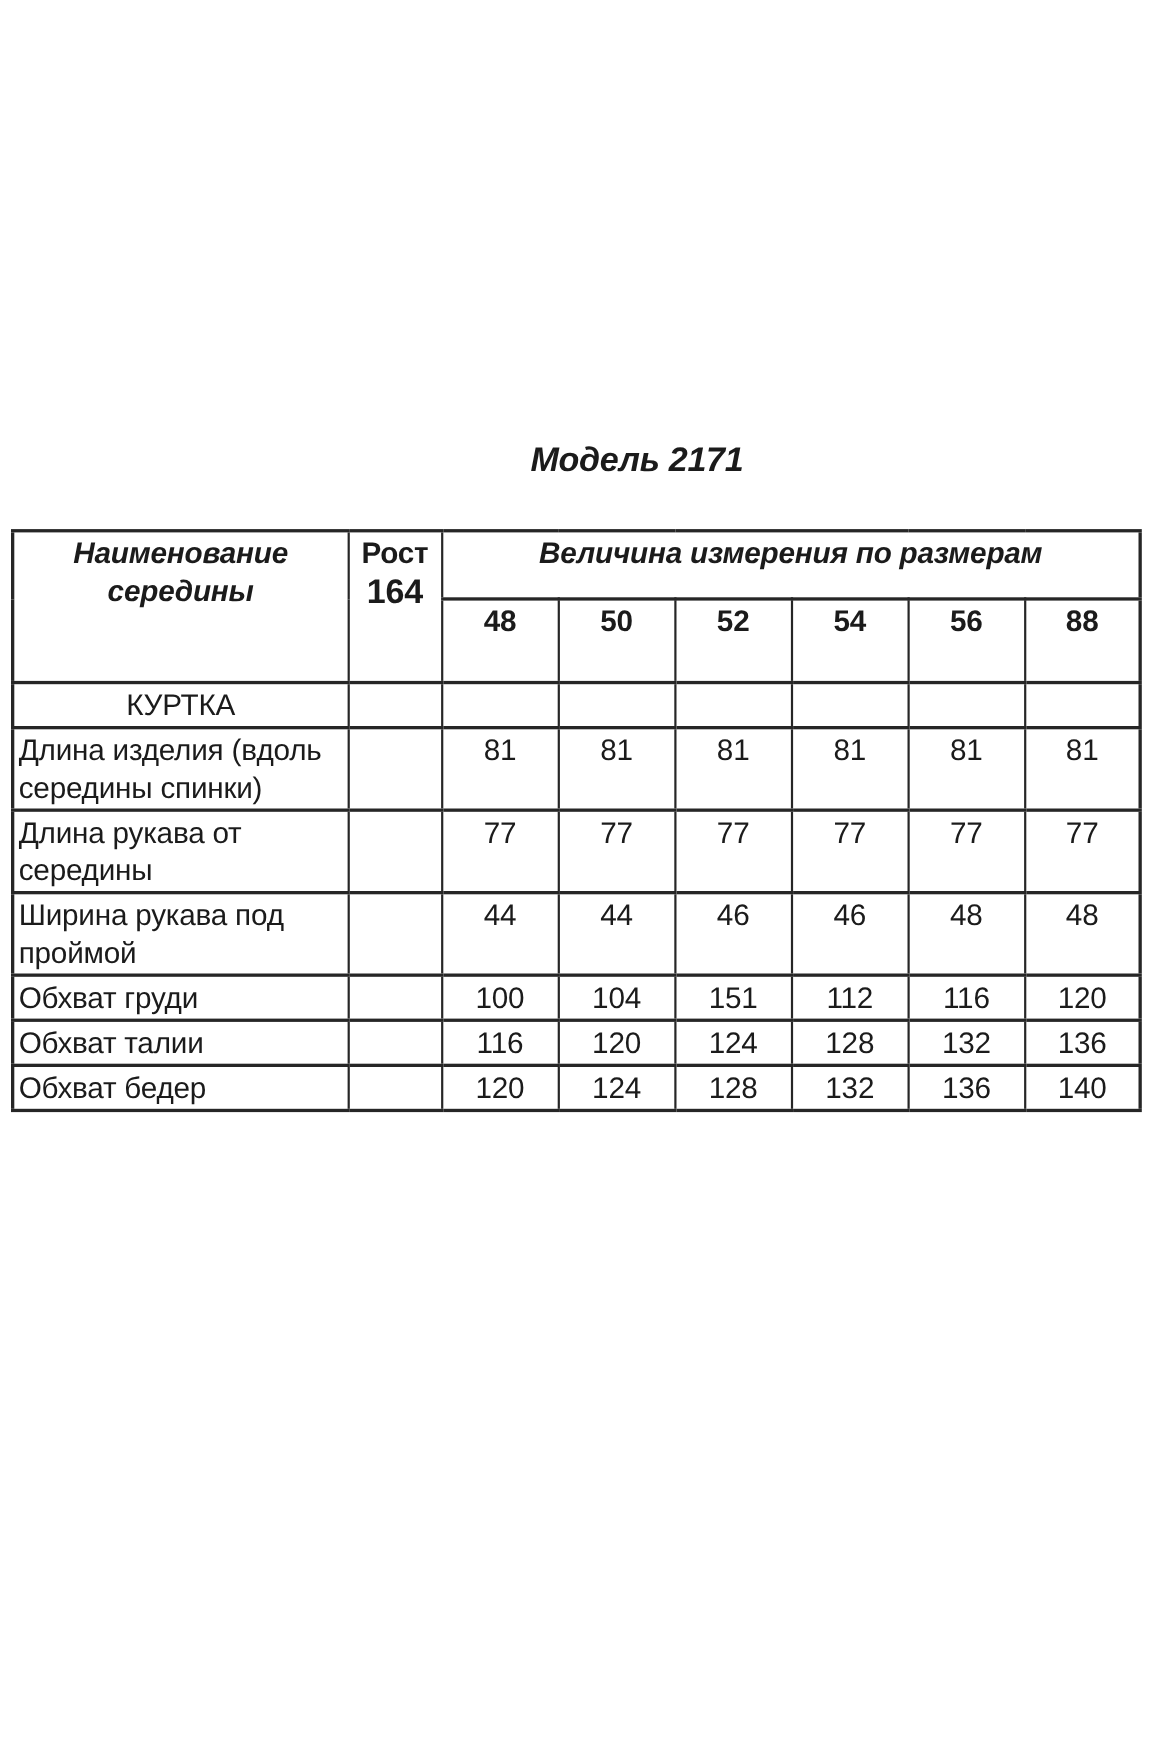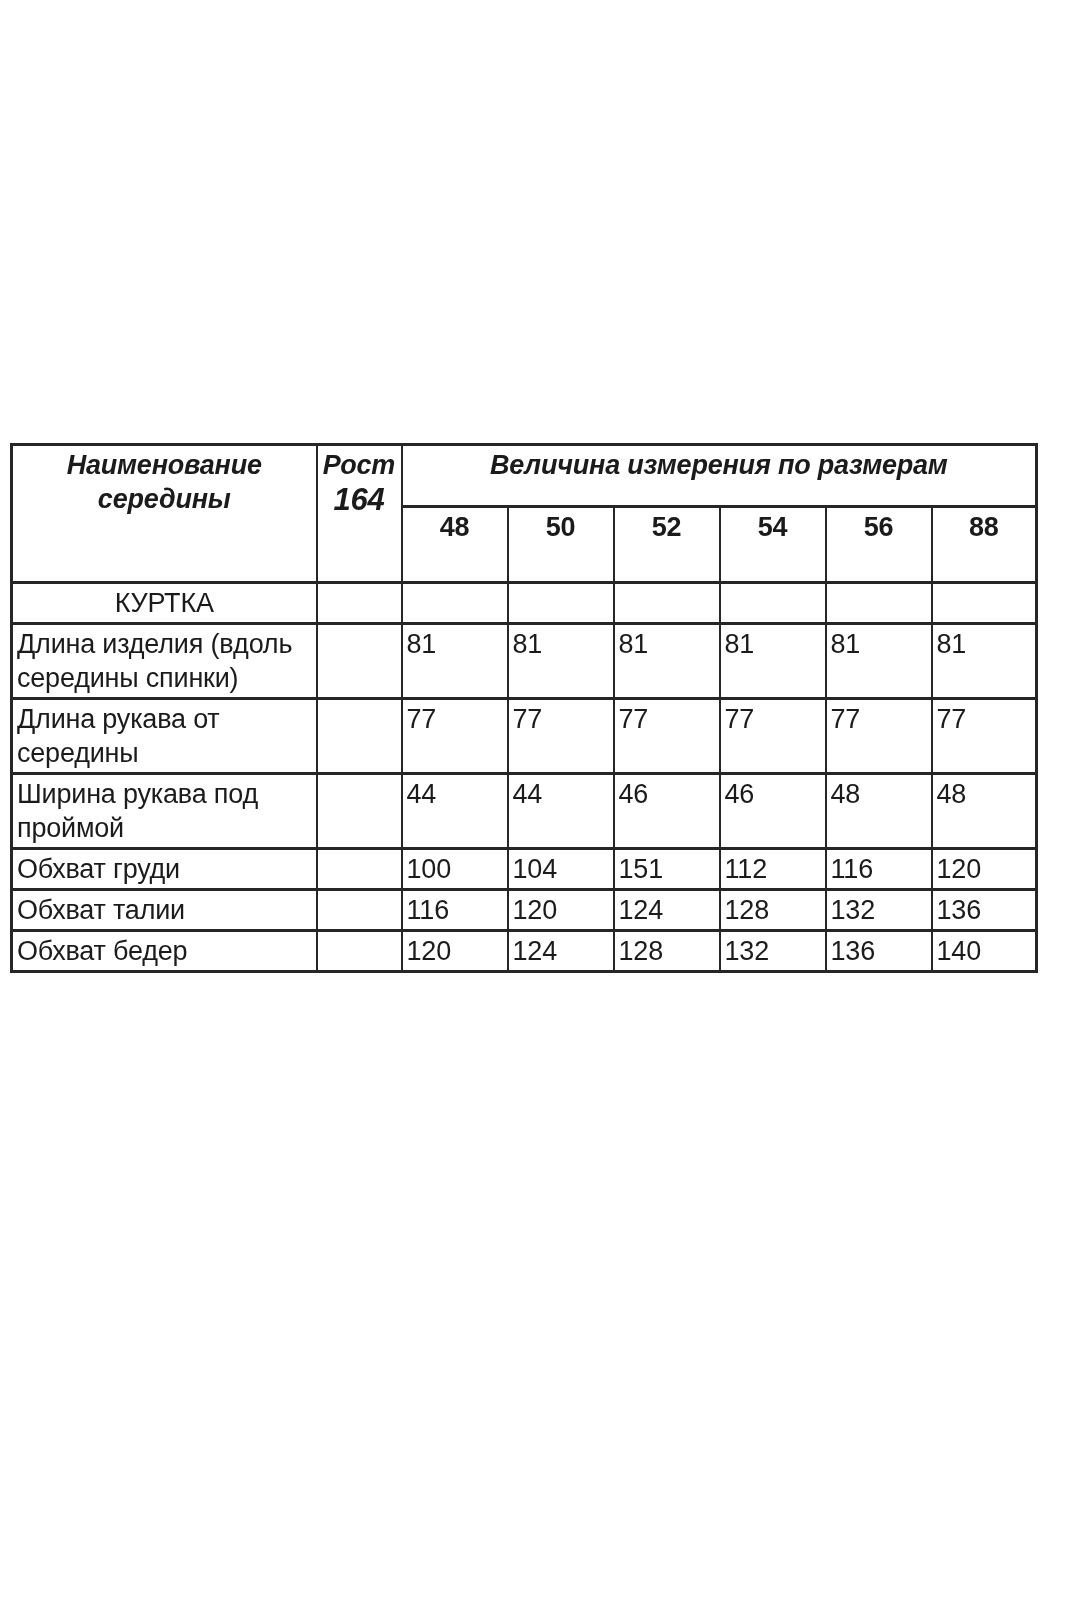--- a/index.html
+++ b/index.html
@@ -57,21 +57,20 @@
   td.name-head {
     vertical-align: middle;
     text-align: center;
     font-weight: bold;
     font-style: italic;
     white-space: pre-line;
   }
   td.rost-head {
     text-align: center;
     font-weight: bold;
-    font-style: italic;
     padding-top: 6px;
   }
   .rost-value {
     font-size: 31px;
     line-height: 36px;
   }
   td.span-head {
     text-align: center;
     font-weight: bold;
     font-style: italic;
@@ -86,34 +85,35 @@
   
   td.section-cell {
     text-align: center;
   }
   td.label-cell {
     padding-left: 11px;
     padding-right: 8px;
     white-space: pre-line;
   }
   td.value-cell {
-    text-align: left;
+    text-align: center;
   }
   tr.h1 { height: 62px; }
   tr.h2 { height: 76px; }
   tr.r-section { height: 34px; }
   tr.r-tall    { height: 67px; }
   tr.r-short   { height: 34px; }
 </style>
 </head>
 <body>
 
 <div class="page">
 
   <div class="titles">
+    <div class="title-model">Модель 2171</div>
   </div>
 
   <table class="meas">
     <colgroup>
       <col style="width:305px">
       <col style="width:85px">
       <col style="width:106px">
         <col style="width:106px">
         <col style="width:106px">
       <col style="width:106px">

